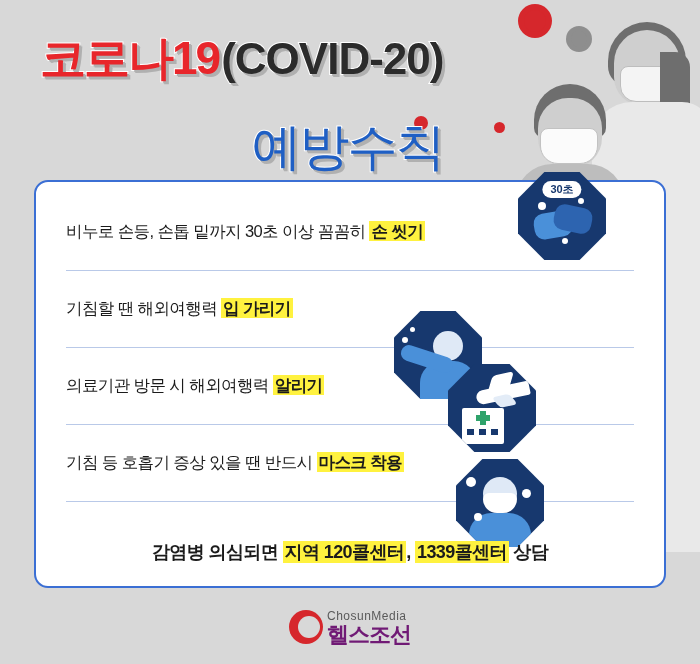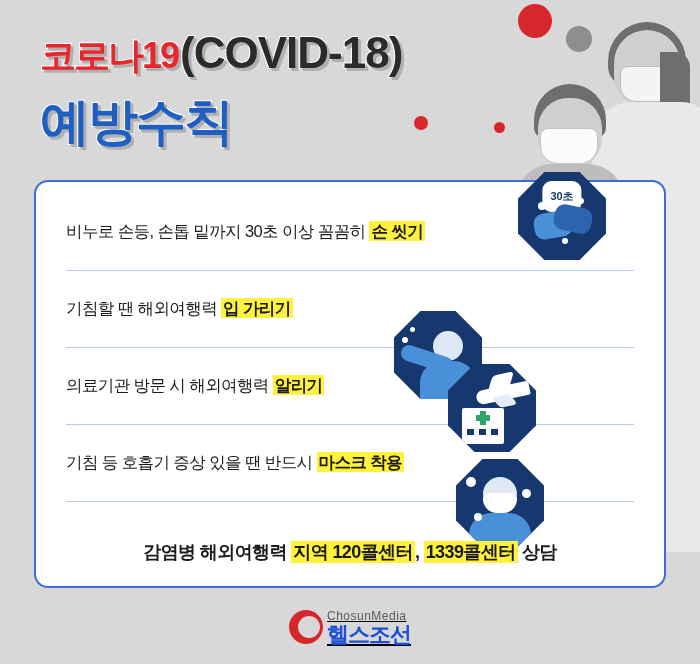--- a/index.html
+++ b/index.html
@@ -169,21 +169,21 @@
     left: 40px;
     top: 28px;
     z-index: 3;
   }
   .title-row {
     display: flex;
     align-items: baseline;
     white-space: nowrap;
   }
   .title-red {
-    font-size: 36px;
+    font-size: 46px;
     font-weight: bold;
     color: #e8262b;
     letter-spacing: -2px;
     -webkit-text-stroke: 2px #ffffff;
     paint-order: stroke fill;
     text-shadow:
        2px 2px 0 #b0b0b0,
        3px 3px 0 #b0b0b0;
     text-align: right;
   }
@@ -194,29 +194,30 @@
     letter-spacing: -1px;
     -webkit-text-stroke: 2px #ffffff;
     paint-order: stroke fill;
     margin-left: 2px;
     text-shadow:
        2px 2px 0 #b0b0b0,
        3px 3px 0 #b0b0b0;
   }
   .title-blue {
     font-size: 50px;
-    font-weight: bold;
+    font-weight: normal;
     color: #1f5fc4;
     letter-spacing: -2px;
     -webkit-text-stroke: 2px #ffffff;
     paint-order: stroke fill;
-    margin-top: 8px;
+    margin-top: 24px;
     text-shadow:
        2px 2px 0 #b0b0b0,
        3px 3px 0 #b0b0b0;
+    text-align: right;
   }
 
   
   .card {
     position: absolute;
     left: 34px;
     top: 180px;
     width: 632px;
     height: 408px;
     background: #ffffff;
@@ -279,21 +280,21 @@
   .b-30s {
     position: absolute;
     left: 50%;
     top: 9px;
     transform: translateX(-50%);
     background: #ffffff;
     color: #17386e;
     font-size: 11px;
     font-weight: bold;
     border-radius: 9px;
-    padding: 8px 8px;
+    padding: 1px 8px;
     white-space: nowrap;
   }
   .hand {
     position: absolute;
     background: #4a90d9;
     border-radius: 10px;
   }
   .hand-a { left: 16px; top: 40px; width: 38px; height: 26px; transform: rotate(-10deg); }
   .hand-b { left: 36px; top: 34px; width: 38px; height: 26px; background: #2d64b0; transform: rotate(12deg); }
   .bubble {
@@ -401,21 +402,20 @@
   .logo {
     position: absolute;
     left: 0;
     bottom: 18px;
     width: 100%;
     display: flex;
     align-items: center;
     justify-content: center;
     gap: 4px;
     z-index: 3;
-    text-decoration: underline;
   }
   .logo-mark {
     width: 34px;
     height: 34px;
     border-radius: 50%;
     background: #d6272c;
     position: relative;
   }
   .logo-mark::after {
     content: "";
@@ -428,21 +428,21 @@
     background: #d8d8d8;
   }
   .logo-text-top {
     font-size: 12px;
     color: #5a5a5a;
     letter-spacing: 0.5px;
   }
   .logo-text-main {
     font-size: 22px;
     font-weight: bold;
-    color: #1d4ed8;
+    color: #701a75;
     letter-spacing: -1px;
     line-height: 1.05;
   }
 </style>
 </head>
 <body>
 
 <div class="bg-people">
   <div class="person-back">
     <div class="pb-hair"></div>
@@ -470,21 +470,21 @@
 <div class="virus" style="left:414px;top:116px;width:14px;height:14px;background:#d6272c;">
   <div class="core" style="background:#d6272c;"></div>
 </div>
 <div class="virus" style="left:494px;top:122px;width:11px;height:11px;background:#d6272c;">
   <div class="core" style="background:#d6272c;"></div>
 </div>
 
 <div class="header">
   <div class="title-row">
     <span class="title-red">코로나19</span>
-    <span class="title-dark">(COVID-18)</span>
+    <span class="title-dark">(COVID-20)</span>
   </div>
   <div class="title-blue">예방수칙</div>
 </div>
 
 <div class="card">
   <div class="rule-list">
 
     <div class="rule">
       <div class="rule-text">
         <span>비누로 손등, 손톱 밑까지 30초 이상 꼼꼼히 </span><span class="hl">손 씻기</span>
@@ -552,21 +552,21 @@
           <div class="virus" style="left:18px;top:54px;width:8px;height:8px;background:#ffffff;">
               <div class="core" style="background:#ffffff;"></div>
             </div>
         </div>
       </div>
     </div>
 
   </div>
 
   <div class="card-footer">
-    <span>감염병 해외여행력 </span><span class="hl">지역 120콜센터</span><span>, </span><span class="hl">1339콜센터</span><span> 상담</span>
+    <span>감염병 의심되면 </span><span class="hl">지역 120콜센터</span><span>, </span><span class="hl">1339콜센터</span><span> 상담</span>
   </div>
 </div>
 
 <div class="logo">
   <div class="logo-mark"></div>
   <div>
     <div class="logo-text-top">ChosunMedia</div>
     <div class="logo-text-main">헬스조선</div>
   </div>
 </div>

